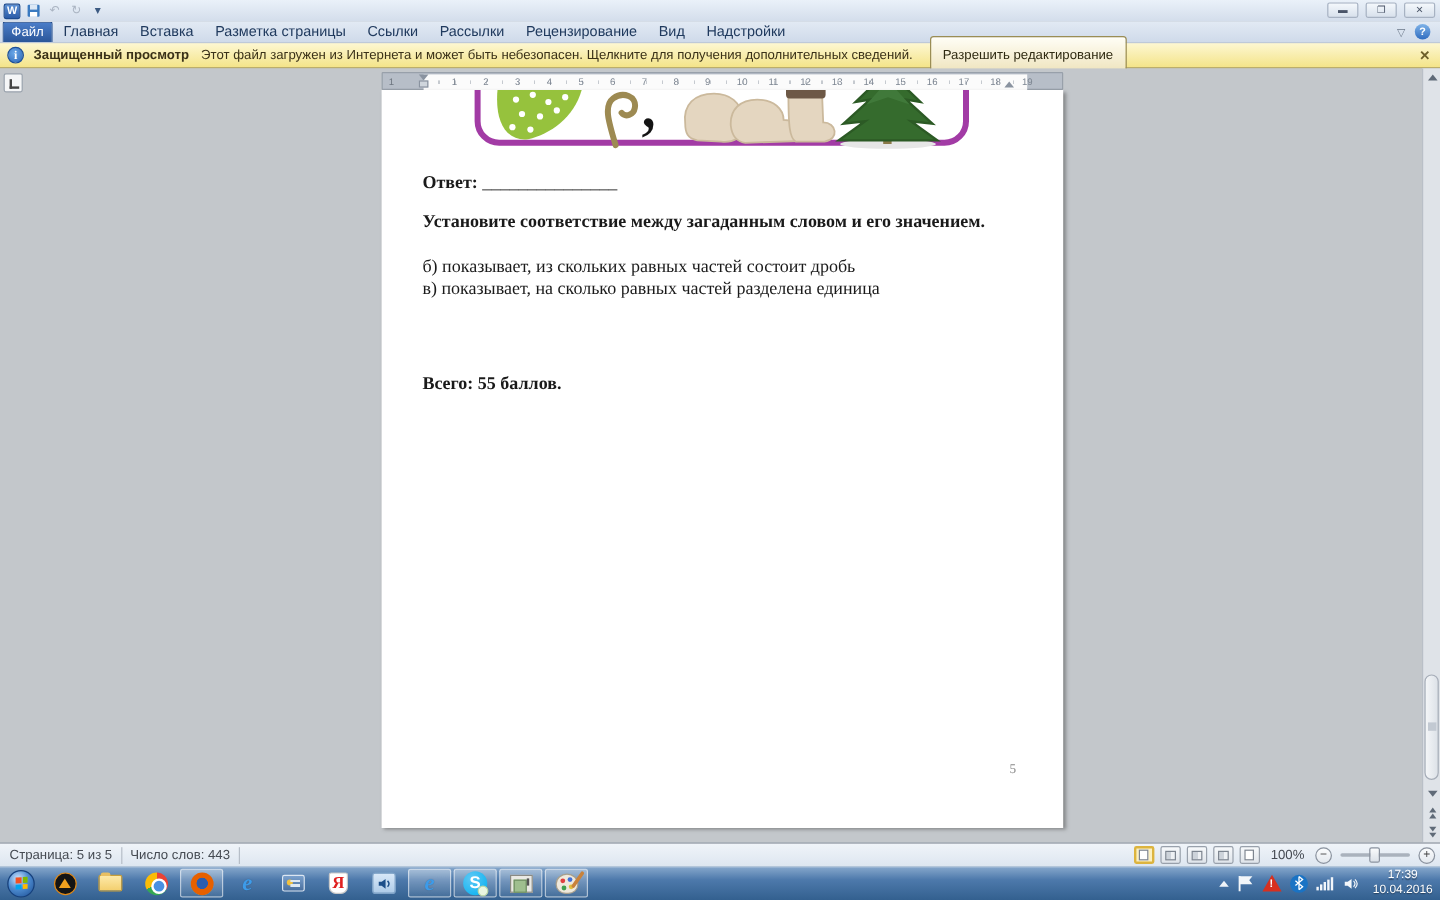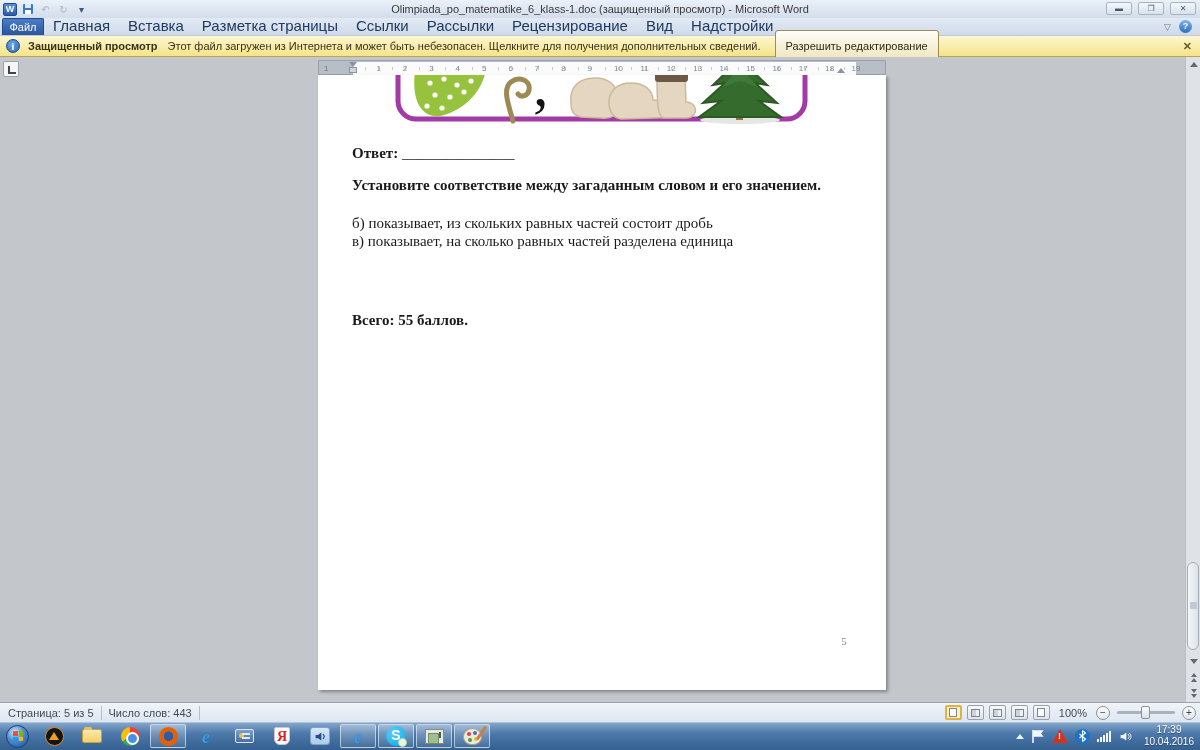--- a/index.html
+++ b/index.html
@@ -22,21 +22,21 @@
   .winbtns { position:absolute; right:4px; top:2px; display:flex; gap:6px; }
   .wbtn { width:26px; height:13px; border:1px solid #a7b2c2; border-radius:2px;
     background:linear-gradient(#f4f8fc,#d8e1ec); color:#4a5althy568; font-size:8px; line-height:11px; text-align:center; color:#4a5568; }
 
   
   .tabrow { position:absolute; top:18px; left:0; width:1200px; height:18px;
     background:linear-gradient(#e2eaf4,#cfdaea); border-bottom:1px solid #bec9d8; display:flex; align-items:flex-end; }
   .tab-file { margin-left:2px; width:42px; height:17px; background:linear-gradient(#4a7dc9,#2b5699);
     border:1px solid #1f4a8c; border-bottom:none; border-radius:2px 2px 0 0; color:#fff; font-size:11px;
     text-align:center; line-height:16px; }
-  .tab { height:17px; padding:0 9px; font-size:15px; color:#203a5e; line-height:16px; white-space:nowrap; }
+  .tab { height:17px; padding:0 9px; font-size:12px; color:#203a5e; line-height:16px; white-space:nowrap; }
   .tabrow-icons { position:absolute; right:8px; top:2px; display:flex; gap:8px; align-items:center; }
   .chev { color:#6b7889; font-size:9px; }
   .helpbtn { width:13px; height:13px; border-radius:50%; background:linear-gradient(#7fb3e8,#2f6cc0);
     color:#fff; font-size:9px; font-weight:bold; text-align:center; line-height:13px; }
 
   
   .pvbar { position:absolute; top:36px; left:0; width:1200px; height:21px;
     background:linear-gradient(#fdf7d2,#f4e489); border-bottom:1px solid #b7a656;
     display:flex; align-items:center; font-size:11px; color:#3a3118; }
   .shield { width:14px; height:14px; margin:0 8px 0 6px; border-radius:50%;
@@ -178,21 +178,20 @@
       <div class="qbtn dis">
           <span>↶</span>
         </div>
       <div class="qbtn dis">
           <span>↻</span>
         </div>
       <div class="qbtn">
           <span>▾</span>
         </div>
     </div>
-    <div class="win-title">Olimpiada_po_matematike_6_klass-1.doc (защищенный просмотр)  -  Microsoft Word</div>
     <div class="winbtns">
       <div class="wbtn">▬</div>
       <div class="wbtn">❐</div>
       <div class="wbtn">✕</div>
     </div>
   </div>
 
   <div class="tabrow">
     <div class="tab-file">Файл</div>
     <div class="tab">Главная</div>

